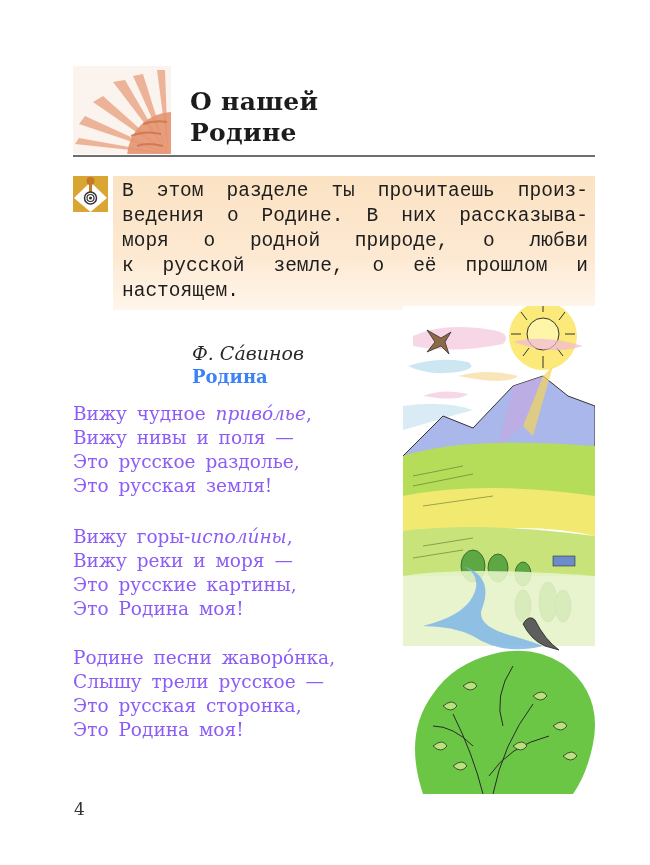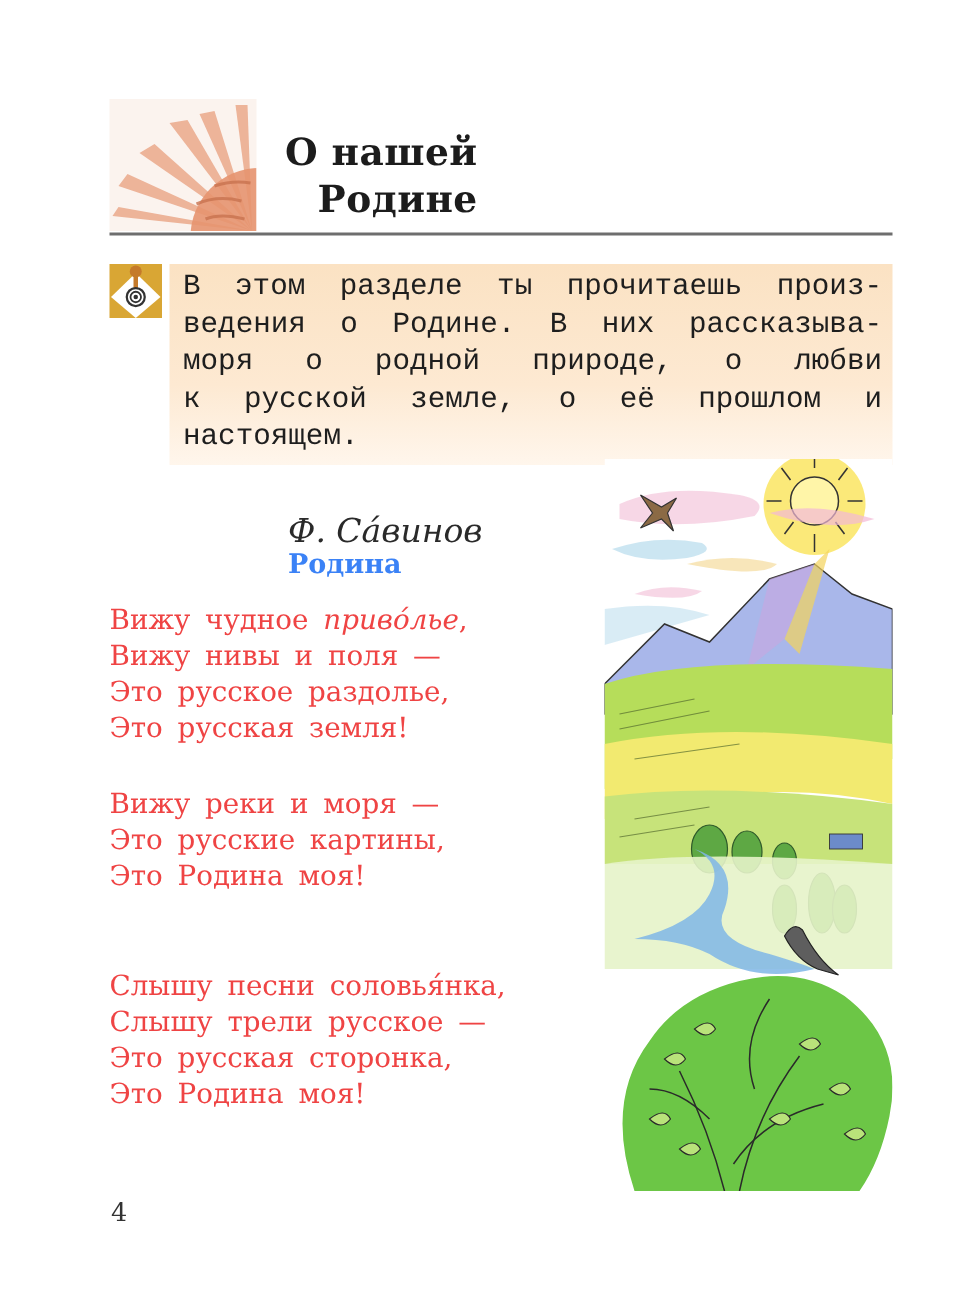--- a/index.html
+++ b/index.html
@@ -1,29 +1,29 @@
 <!DOCTYPE html>
 <html><head>
 <meta charset="utf-8">
 <style>
   html,body{margin:0;padding:0;}
   body{width:650px;height:865px;background:#ffffff;position:relative;overflow:hidden;font-family:"DejaVu Serif",serif;color:#1f1f1f;}
   .sun-box{position:absolute;left:73px;top:66px;width:98px;height:88px;background:#fbf3ee;overflow:hidden;}
   .header-rule{position:absolute;left:73px;top:155px;width:522px;height:2px;background:#6e6e6e;}
-  .title{position:absolute;left:190px;top:86px;font-family:"DejaVu Serif",serif;font-weight:bold;font-size:25px;line-height:31px;color:#1c1c1c;letter-spacing:0.3px;text-align:right;}
+  .title{position:absolute;left:190px;top:86px;font-family:"DejaVu Serif",serif;font-weight:bold;font-size:25px;line-height:31px;color:#1c1c1c;letter-spacing:0.3px;}
   .title span{display:block;}
   .info-icon{position:absolute;left:73px;top:176px;width:35px;height:36px;background:#d9a634;}
   .info-box{position:absolute;left:113px;top:176px;width:482px;height:134px;
     background:linear-gradient(to bottom,#fbe2c3 0%,#fde9d2 60%,#fff6ec 100%);}
   .info-text{position:absolute;left:122px;top:179px;width:466px;font-family:"DejaVu Sans",sans-serif;font-size:19.5px;line-height:25px;color:#1e1e1e;}
   .info-text .ln{display:block;text-align:justify;text-align-last:justify;white-space:nowrap;font-family:Liberation Mono, monospace;}
   .info-text .ln.last{text-align-last:left;}
-  .author{position:absolute;left:192px;top:342px;font-family:"DejaVu Serif",serif;font-style:italic;font-size:22px;color:#2a2a2a;}
+  .author{position:absolute;left:192px;top:342px;font-family:"DejaVu Serif",serif;font-style:italic;font-size:19px;color:#2a2a2a;}
   .poem-title{position:absolute;left:192px;top:366px;font-family:"DejaVu Serif",serif;font-weight:bold;font-size:18px;color:#3b82f6;}
-  .stanza{position:absolute;left:73px;font-family:"DejaVu Serif",serif;font-size:18.5px;line-height:24px;color:#ef4444;word-spacing:4px;}
+  .stanza{position:absolute;left:73px;font-family:"DejaVu Serif",serif;font-size:18.5px;line-height:24px;color:#8b5cf6;word-spacing:4px;}
   .stanza .ln{display:block;white-space:nowrap;}
   .stanza i{font-style:italic;}
   .s1{top:402px;}
   .s2{top:525px;}
   .s3{top:646px;}
   .illustration{position:absolute;left:403px;top:306px;width:192px;height:488px;}
   .page-number{position:absolute;left:74px;top:799px;font-family:"DejaVu Serif",serif;font-size:17px;color:#333;}
 </style>
 </head>
 <body>
@@ -77,27 +77,28 @@
 <div class="poem-title">Родина</div>
 
 <div class="stanza s1">
   <span class="ln"><span>Вижу чудное </span><i>приво́лье</i><span>,</span></span>
   <span class="ln">Вижу нивы и поля —</span>
   <span class="ln">Это русское раздолье,</span>
   <span class="ln">Это русская земля!</span>
 </div>
 
 <div class="stanza s2">
+  <span class="ln"><span>Вижу горы-</span><i>исполи́ны</i><span>,</span></span>
   <span class="ln">Вижу реки и моря —</span>
   <span class="ln">Это русские картины,</span>
   <span class="ln">Это Родина моя!</span>
 </div>
 
 <div class="stanza s3">
-  <span class="ln">Слышу песни соловья́нка,</span>
+  <span class="ln">Родине песни жаворо́нка,</span>
   <span class="ln">Слышу трели русское —</span>
   <span class="ln">Это русская сторонка,</span>
   <span class="ln">Это Родина моя!</span>
 </div>
 
 <div class="illustration">
   <svg width="192" height="488" viewBox="0 0 192 488">
 
     <rect x="0" y="0" width="192" height="150" fill="#ffffff"></rect>
     <path d="M10,30 q30,-14 80,-6 q20,4 10,14 q-50,10 -90,2z" fill="#f3c6dc" opacity="0.7"></path>

